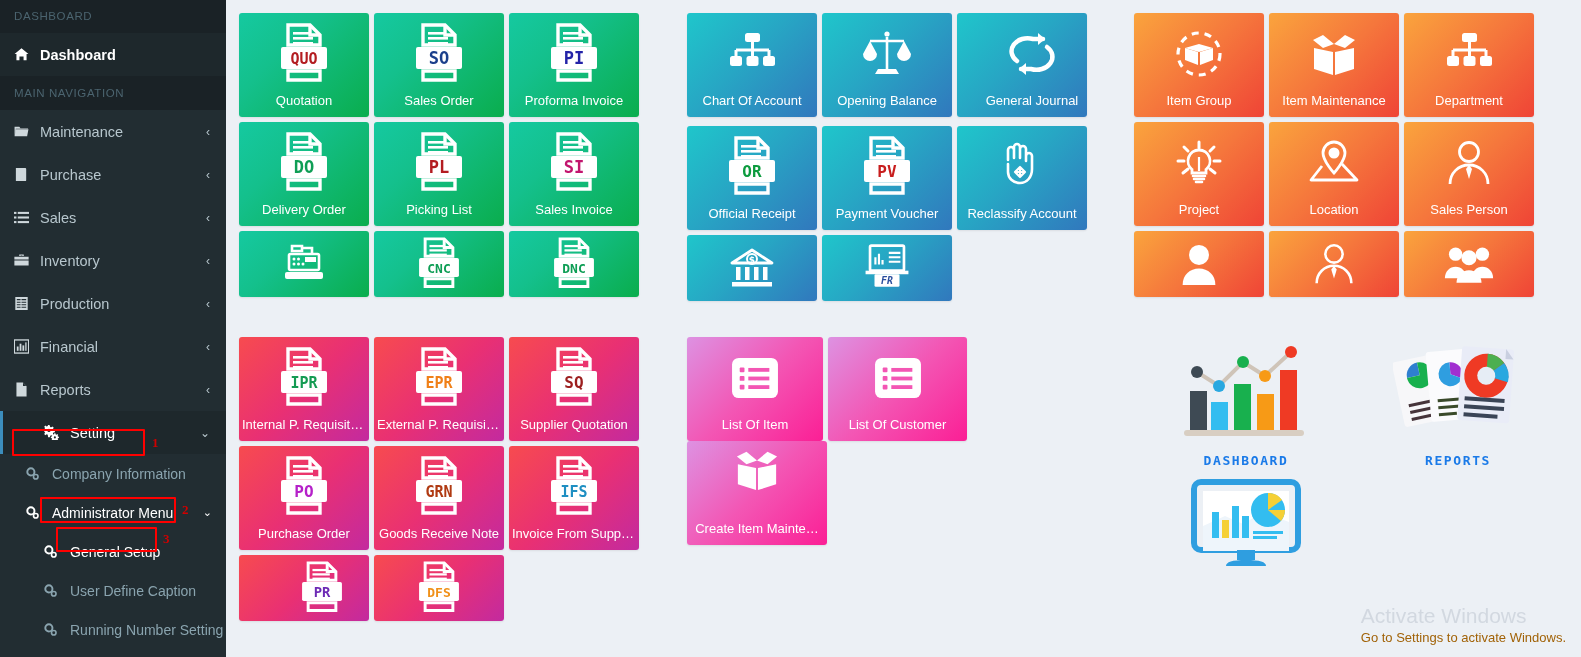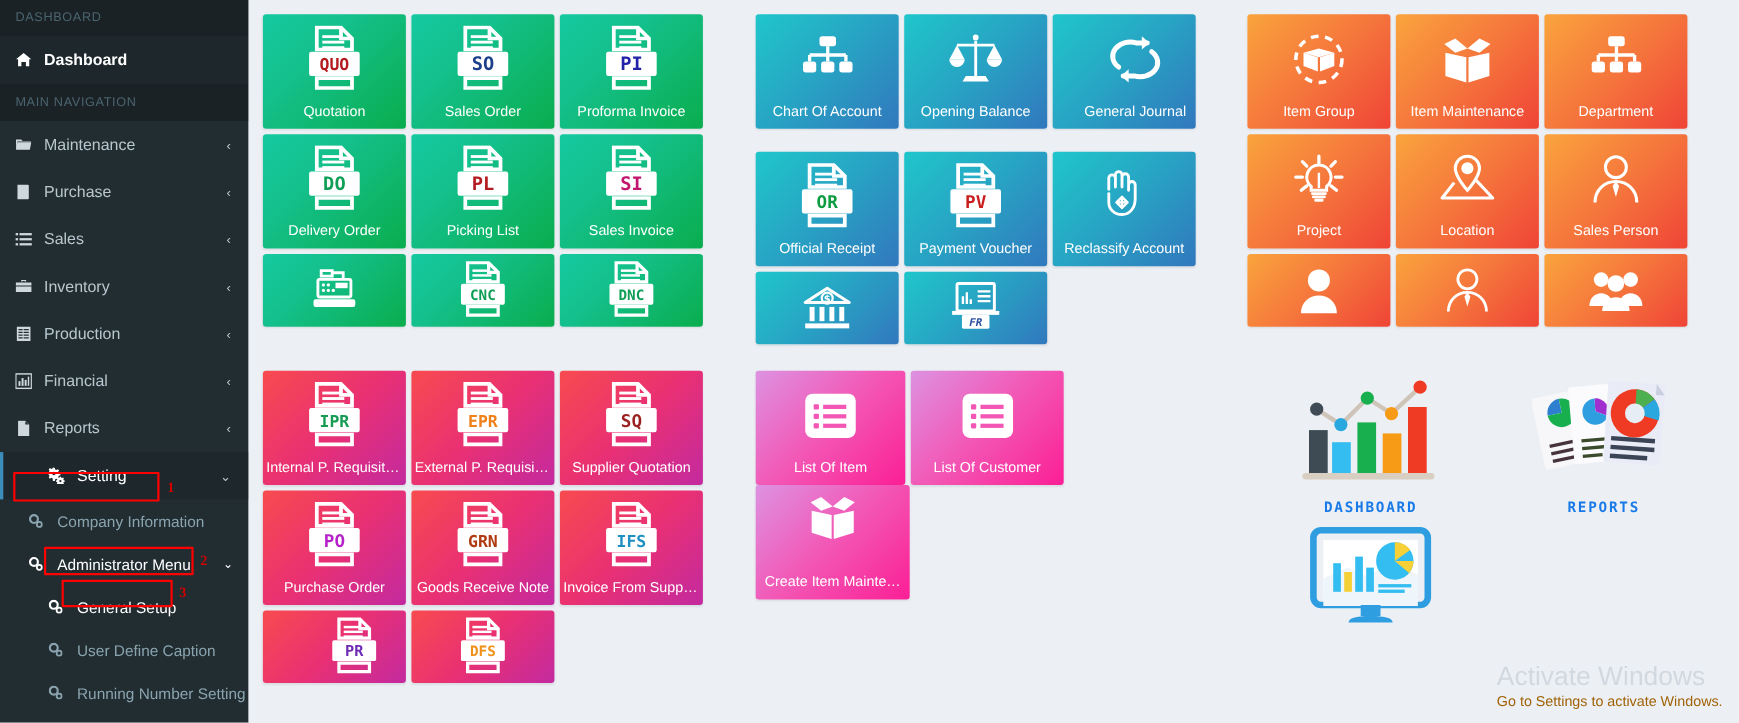--- a/index.html
+++ b/index.html
@@ -106,21 +106,21 @@
   
   .illu { position: absolute; text-align: center; }
   .illu .ilab {
     margin-top: 4px; font-size: 13px; font-weight: bold;
     color: #1a7ae8; letter-spacing: 1.6px;
     font-family: "DejaVu Sans Mono", monospace;
   }
 
   
   .wm { position: absolute; right: 15px; bottom: 10px; text-align: left; }
-  .wm .l1 { font-size: 24px; color: #d2d8e0; line-height: 26px; }
+  .wm .l1 { font-size: 21px; color: #d2d8e0; line-height: 26px; }
   .wm .l2 { font-size: 13px; color: #a16207; line-height: 18px; }
 </style>
 </head>
 <body>
 
 <div class="app">
 
   <div class="sidebar">
 
     <div class="side-header">DASHBOARD</div>
@@ -461,21 +461,21 @@
             <path d="M9 11 2 24h14z" fill="#fff"></path>
               <path d="M2 24a7 7 0 0 0 14 0" fill="#fff"></path>
             <path d="M43 11 36 24h14z" fill="#fff"></path>
               <path d="M36 24a7 7 0 0 0 14 0" fill="#fff"></path>
             <path d="M17 39h18l3 5H14z" fill="#fff"></path>
           </svg>
         </span>
         <span class="cap">Opening Balance</span>
       </div>
 
-      <div class="tile g-blue" style="width:130px;height:104px;margin:0 0 21px 0;padding-left:20px;">
+      <div class="tile g-blue" style="width:130px;height:104px;margin:0 0 9px 0;padding-left:20px;">
         <span class="glyph">
           <svg class="ficon" width="50" height="46" viewBox="0 0 50 46">
             <path d="M10 30a16 13 0 0 1 16-22h10" fill="none" stroke="#fff" stroke-width="4.5" stroke-linecap="round"></path>
             <path d="M31 2l7 6-7 6" fill="#fff"></path>
             <path d="M40 16a16 13 0 0 1-16 22H14" fill="none" stroke="#fff" stroke-width="4.5" stroke-linecap="round"></path>
             <path d="M19 32l-7 6 7 6" fill="#fff"></path>
           </svg>
         </span>
         <span class="cap">General Journal</span>
       </div>

